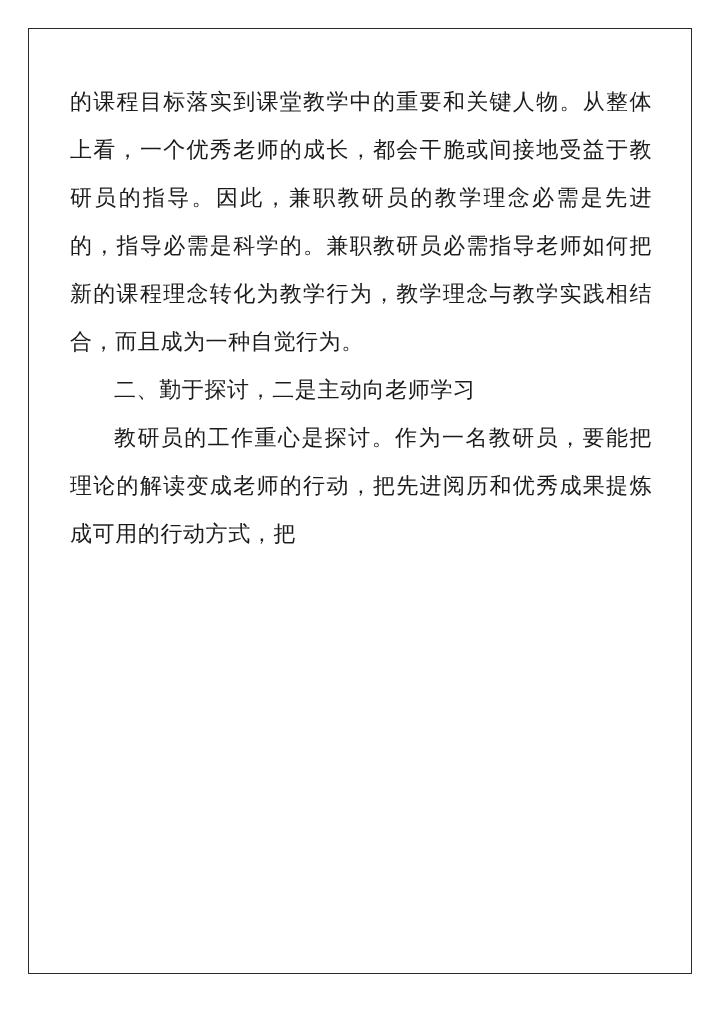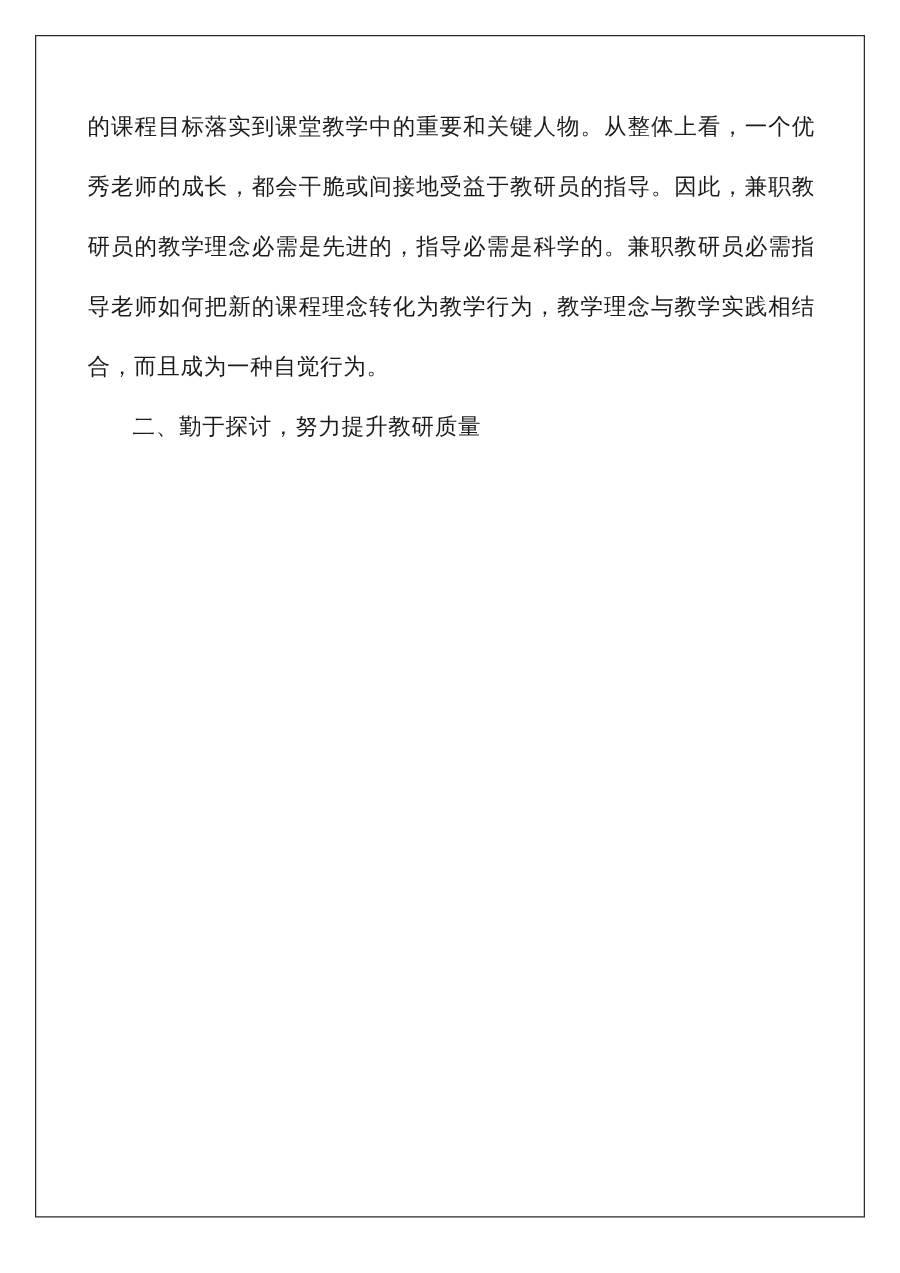--- a/index.html
+++ b/index.html
@@ -27,34 +27,35 @@
   }
   .content {
     position: absolute;
     left: 70px;
     top: 78px;
     width: 582px;
     box-sizing: border-box;
   }
   .para {
     margin: 0 0 0 0;
-    font-size: 18px;
+    font-size: 22px;
     line-height: 48px;
     color: #1b1b1b;
     text-align: justify;
     text-justify: inter-ideograph;
     letter-spacing: 0.6px;
     font-weight: 400;
   }
   .para.indent {
     text-indent: 2em;
   }
 </style>
 </head>
 <body>
 
 <div class="page">
   <div class="page-border"></div>
   <div class="content">
     <p class="para">的课程目标落实到课堂教学中的重要和关键人物。从整体上看，一个优秀老师的成长，都会干脆或间接地受益于教研员的指导。因此，兼职教研员的教学理念必需是先进的，指导必需是科学的。兼职教研员必需指导老师如何把新的课程理念转化为教学行为，教学理念与教学实践相结合，而且成为一种自觉行为。</p>
-    <p class="para indent">二、勤于探讨，努力提升教研质量</p>
+    <p class="para indent">二、勤于探讨，二是主动向老师学习</p>
+    <p class="para indent">教研员的工作重心是探讨。作为一名教研员，要能把理论的解读变成老师的行动，把先进阅历和优秀成果提炼成可用的行动方式，把</p>
   </div>
 </div>
 
 </body></html>

